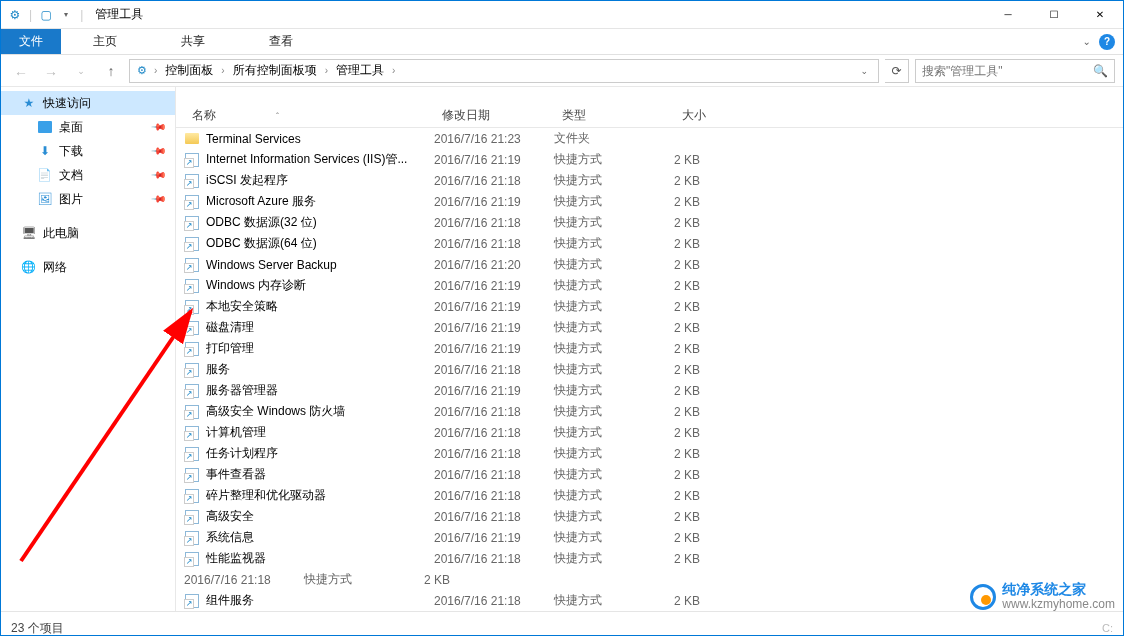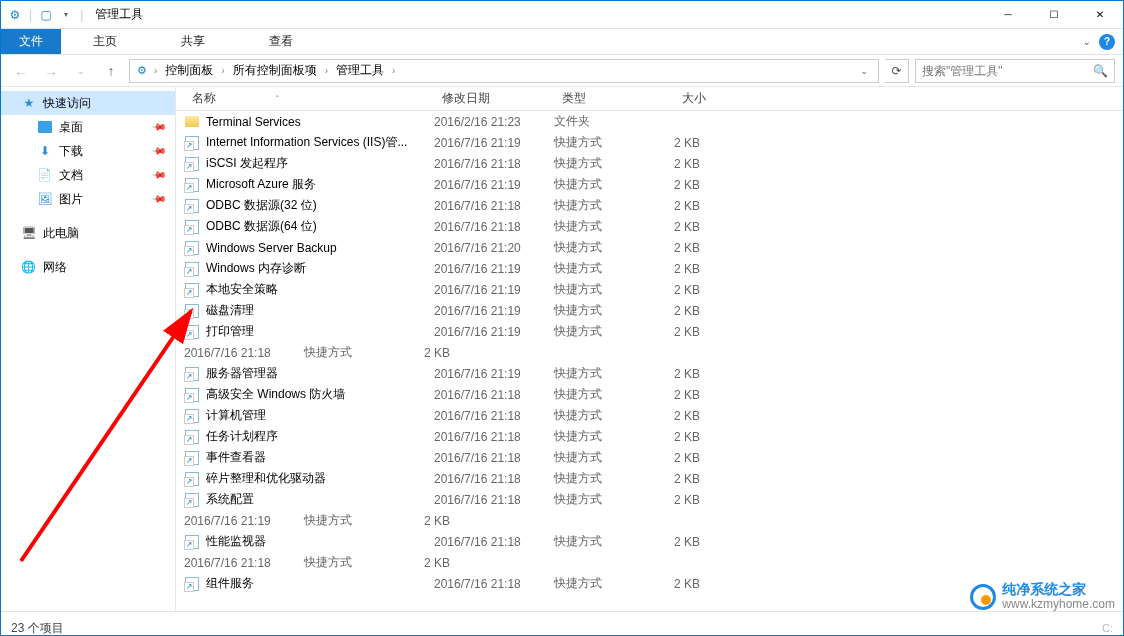--- a/index.html
+++ b/index.html
@@ -51,21 +51,21 @@
 .icon-star { color: #2a8dd4; }
 .icon-desktop { color: #2a8dd4; background: #3aa0e8; width: 14px; height: 12px; border-radius: 1px; }
 .icon-download { color: #2a8dd4; }
 .icon-doc { color: #d49c00; }
 .icon-pic { color: #2a8dd4; }
 .icon-pc { color: #555; }
 .icon-net { color: #2a8dd4; }
 
 
 .filelist { flex: 1; display: flex; flex-direction: column; position: relative; }
-.col-headers { display: flex; height: 24px; align-items: center; border-bottom: 1px solid #e8e8e8; padding-left: 8px; font-size: 12px; color: #444; }
+.col-headers { display: flex; height: 24px; align-items: center; border-bottom: 1px solid #e8e8e8; padding-left: 8px; font-size: 12px; color: #444; margin-top: 17px; }
 .col-headers .col { padding: 0 8px; position: relative; }
 .col-name { width: 250px; display: flex; align-items: center; gap: 60px; }
 .col-name .sort-ind { color: #888; font-size: 9px; }
 .col-date { width: 120px; }
 .col-type { width: 120px; }
 .col-size { width: 80px; }
 .rows { flex: 1; overflow-y: auto; overflow-x: hidden; }
 .row { display: flex; align-items: center; height: 21px; padding-left: 8px; font-size: 12px; color: #000; }
 .row .cell-name { width: 250px; display: flex; align-items: center; gap: 6px; white-space: nowrap; overflow: hidden; text-overflow: ellipsis; }
 .row .file-icon { width: 16px; height: 16px; flex-shrink: 0; display: flex; align-items: center; justify-content: center; font-size: 11px; }
@@ -207,21 +207,21 @@
       <div class="col col-size">大小</div>
     </div>
     <div class="rows" id="file-rows">
         <div class="row">
           <div class="cell-name">
             <span class="file-icon">
               <span class="folder-icon"></span>
             </span>
             <span>Terminal Services</span>
           </div>
-          <div class="cell-date">2016/2/16 21:23</div>
+          <div class="cell-date">2016/7/16 21:23</div>
           <div class="cell-type">文件夹</div>
           <div class="cell-size"></div>
         </div>
         <div class="row">
           <div class="cell-name">
             <span class="file-icon">
               <span class="shortcut-icon"></span>
             </span>
             <span>Internet Information Services (IIS)管...</span>
           </div>
@@ -322,20 +322,26 @@
             <span class="file-icon">
               <span class="shortcut-icon"></span>
             </span>
             <span>打印管理</span>
           </div>
           <div class="cell-date">2016/7/16 21:19</div>
           <div class="cell-type">快捷方式</div>
           <div class="cell-size">2 KB</div>
         </div>
         <div class="row">
+          <div class="cell-name">
+            <span class="file-icon">
+              <span class="shortcut-icon"></span>
+            </span>
+            <span>服务</span>
+          </div>
           <div class="cell-date">2016/7/16 21:18</div>
           <div class="cell-type">快捷方式</div>
           <div class="cell-size">2 KB</div>
         </div>
         <div class="row">
           <div class="cell-name">
             <span class="file-icon">
               <span class="shortcut-icon"></span>
             </span>
             <span>服务器管理器</span>
@@ -397,27 +403,33 @@
           </div>
           <div class="cell-date">2016/7/16 21:18</div>
           <div class="cell-type">快捷方式</div>
           <div class="cell-size">2 KB</div>
         </div>
         <div class="row">
           <div class="cell-name">
             <span class="file-icon">
               <span class="shortcut-icon"></span>
             </span>
-            <span>系统配置</span>
-          </div>
-          <div class="cell-date">2016/7/16 21:18</div>
-          <div class="cell-type">快捷方式</div>
-          <div class="cell-size">2 KB</div>
-        </div>
-        <div class="row">
+            <span>高级安全</span>
+          </div>
+          <div class="cell-date">2016/7/16 21:18</div>
+          <div class="cell-type">快捷方式</div>
+          <div class="cell-size">2 KB</div>
+        </div>
+        <div class="row">
+          <div class="cell-name">
+            <span class="file-icon">
+              <span class="shortcut-icon"></span>
+            </span>
+            <span>系统信息</span>
+          </div>
           <div class="cell-date">2016/7/16 21:19</div>
           <div class="cell-type">快捷方式</div>
           <div class="cell-size">2 KB</div>
         </div>
         <div class="row">
           <div class="cell-name">
             <span class="file-icon">
               <span class="shortcut-icon"></span>
             </span>
             <span>性能监视器</span>

